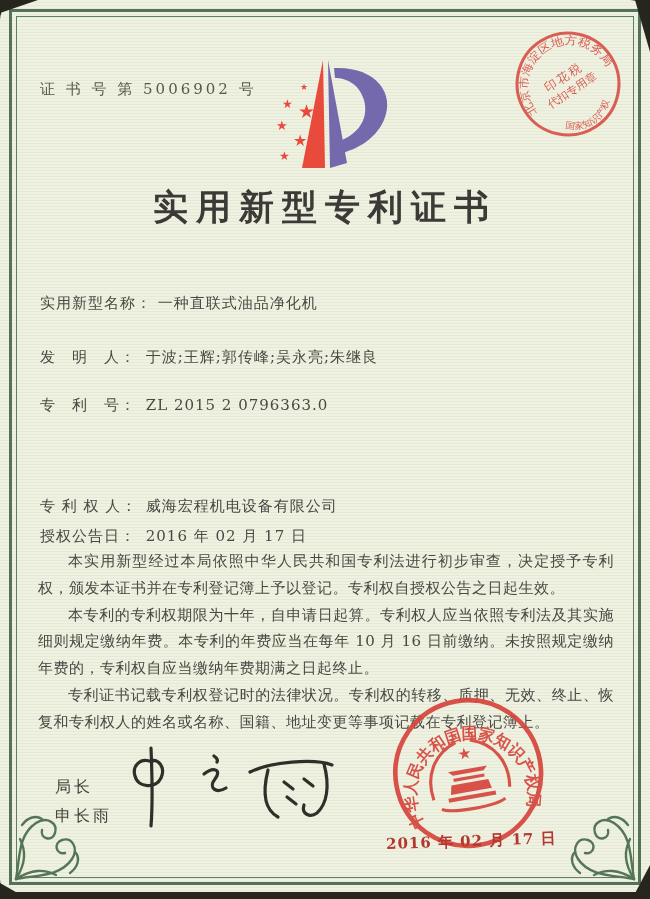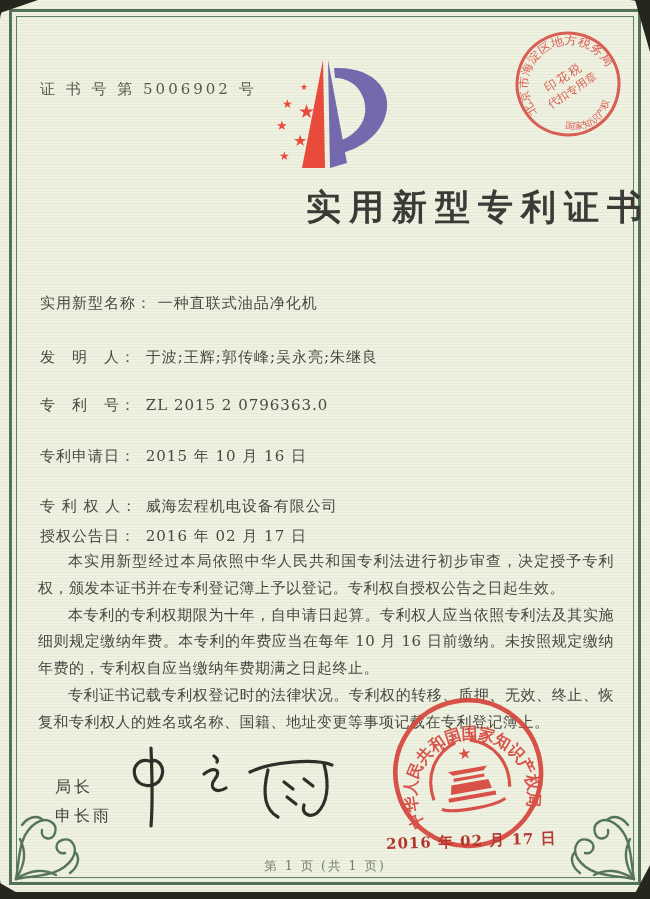--- a/index.html
+++ b/index.html
@@ -25,21 +25,21 @@
   .cert-no{
     position:absolute;left:40px;top:80px;
     font-size:15px;letter-spacing:3px;color:#5a564e;
   }
   .logo{
     position:absolute;left:50%;top:52px;transform:translateX(-50%);
     width:158px;height:120px;
   }
   .title{
     position:absolute;left:0;right:0;top:184px;margin:0;
-    text-align:right;font-size:35px;font-weight:600;
+    text-align:center;font-size:35px;font-weight:600;
     letter-spacing:8px;color:#3c3a37;
   }
   .field{
     position:absolute;left:40px;right:36px;
     font-size:15px;color:#4a4843;letter-spacing:1px;white-space:nowrap;
   }
   .field .label{display:inline-block;min-width:100px;margin-top:24px;}
   .paragraphs{
     position:absolute;left:38px;right:36px;top:548px;
     font-size:15px;line-height:26.8px;color:#4a4843;
@@ -130,24 +130,20 @@
     <span class="label">实用新型名称：</span>
     <span class="value">一种直联式油品净化机</span>
   </div>
   <div class="field" style="top:324px">
     <span class="label">发　明　人：</span>
     <span class="value">于波;王辉;郭传峰;吴永亮;朱继良</span>
   </div>
   <div class="field" style="top:372px">
     <span class="label">专　利　号：</span>
     <span class="value">ZL 2015 2 0796363.0</span>
-  </div>
-  <div class="field" style="top:423px">
-    <span class="label">专利申请日：</span>
-    <span class="value">2015 年 10 月 16 日</span>
   </div>
   <div class="field" style="top:473px">
     <span class="label">专 利 权 人：</span>
     <span class="value">威海宏程机电设备有限公司</span>
   </div>
   <div class="field" style="top:503px">
     <span class="label">授权公告日：</span>
     <span class="value">2016 年 02 月 17 日</span>
   </div>
 
@@ -211,20 +207,19 @@
     <text fill="#d6453c" font-size="11">
       <textPath href="#taxTop" startOffset="8" textLength="138" lengthAdjust="spacingAndGlyphs">北京市海淀区地方税务局</textPath>
     </text>
     <text fill="#d6453c" font-size="9">
       <textPath href="#taxBottom" startOffset="2" textLength="66" lengthAdjust="spacingAndGlyphs">国家知识产权局</textPath>
     </text>
     <text x="55" y="51" text-anchor="middle" fill="#d6453c" font-size="12" letter-spacing="2">印花税</text>
     <text x="55" y="66" text-anchor="middle" fill="#d6453c" font-size="11">代扣专用章</text>
   </svg>
 
-  <div class="footer">第 1 页 (共 1 页)</div>
 </div>
 
 <div class="corner tl"></div>
 <div class="corner tr"></div>
 <div class="corner bl"></div>
 <div class="corner br"></div>
 <div class="edge-bottom"></div>
 
 </body></html>

